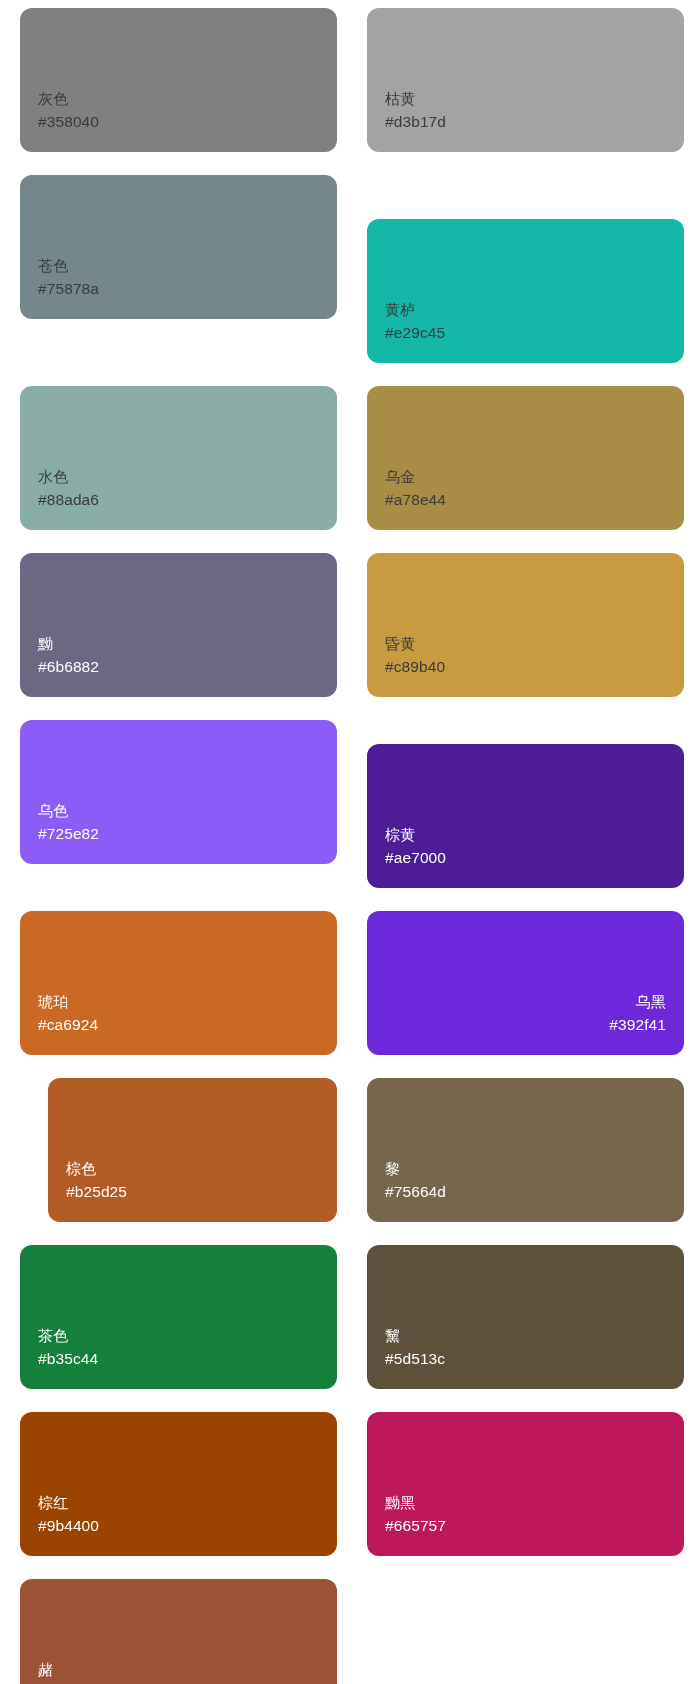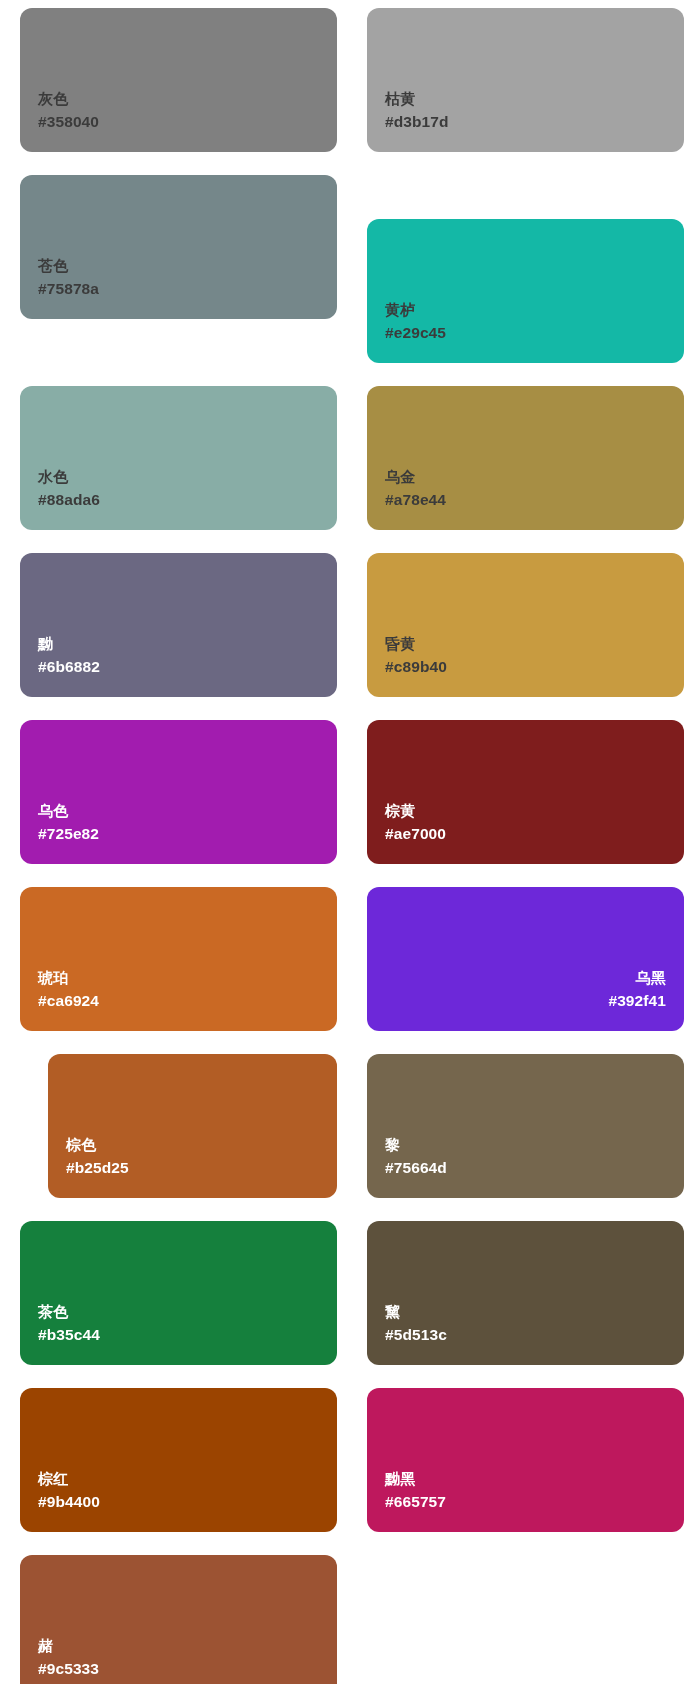--- a/index.html
+++ b/index.html
@@ -29,21 +29,20 @@
     box-sizing: border-box;
     height: 144px;
     border-radius: 12px;
     position: relative;
     display: flex;
     flex-direction: column;
     justify-content: flex-end;
     align-items: flex-start;
     padding: 0 18px 19px 18px;
     overflow: hidden;
-    font-weight: bold;
   }
   .swatch-name {
     font-size: 15px;
     line-height: 23px;
     letter-spacing: 0.2px;
     white-space: nowrap;
   }
   .swatch-hex {
     font-size: 15.5px;
     line-height: 23px;
@@ -84,25 +83,25 @@
       <div class="swatch-hex">#a78e44</div>
     </div>
     <div class="swatch-card text-light" style="background: rgb(107, 104, 130);">
       <div class="swatch-name">黝</div>
       <div class="swatch-hex">#6b6882</div>
     </div>
     <div class="swatch-card text-dark" style="background: rgb(200, 155, 64);">
       <div class="swatch-name">昏黄</div>
       <div class="swatch-hex">#c89b40</div>
     </div>
-    <div class="swatch-card text-light" style="background: #a21caf;">
+    <div class="swatch-card text-light" style="background: #8b5cf6;">
       <div class="swatch-name">乌色</div>
       <div class="swatch-hex">#725e82</div>
     </div>
-    <div class="swatch-card text-light" style="background: #7f1d1d;">
+    <div class="swatch-card text-light" style="background: #4c1d95; margin-top: 24px;">
       <div class="swatch-name">棕黄</div>
       <div class="swatch-hex">#ae7000</div>
     </div>
     <div class="swatch-card text-light" style="background: rgb(202, 105, 36);">
       <div class="swatch-name">琥珀</div>
       <div class="swatch-hex">#ca6924</div>
     </div>
     <div class="swatch-card text-light" style="background: #6d28d9; align-items: flex-end;">
       <div class="swatch-name">乌黑</div>
       <div class="swatch-hex">#392f41</div>

